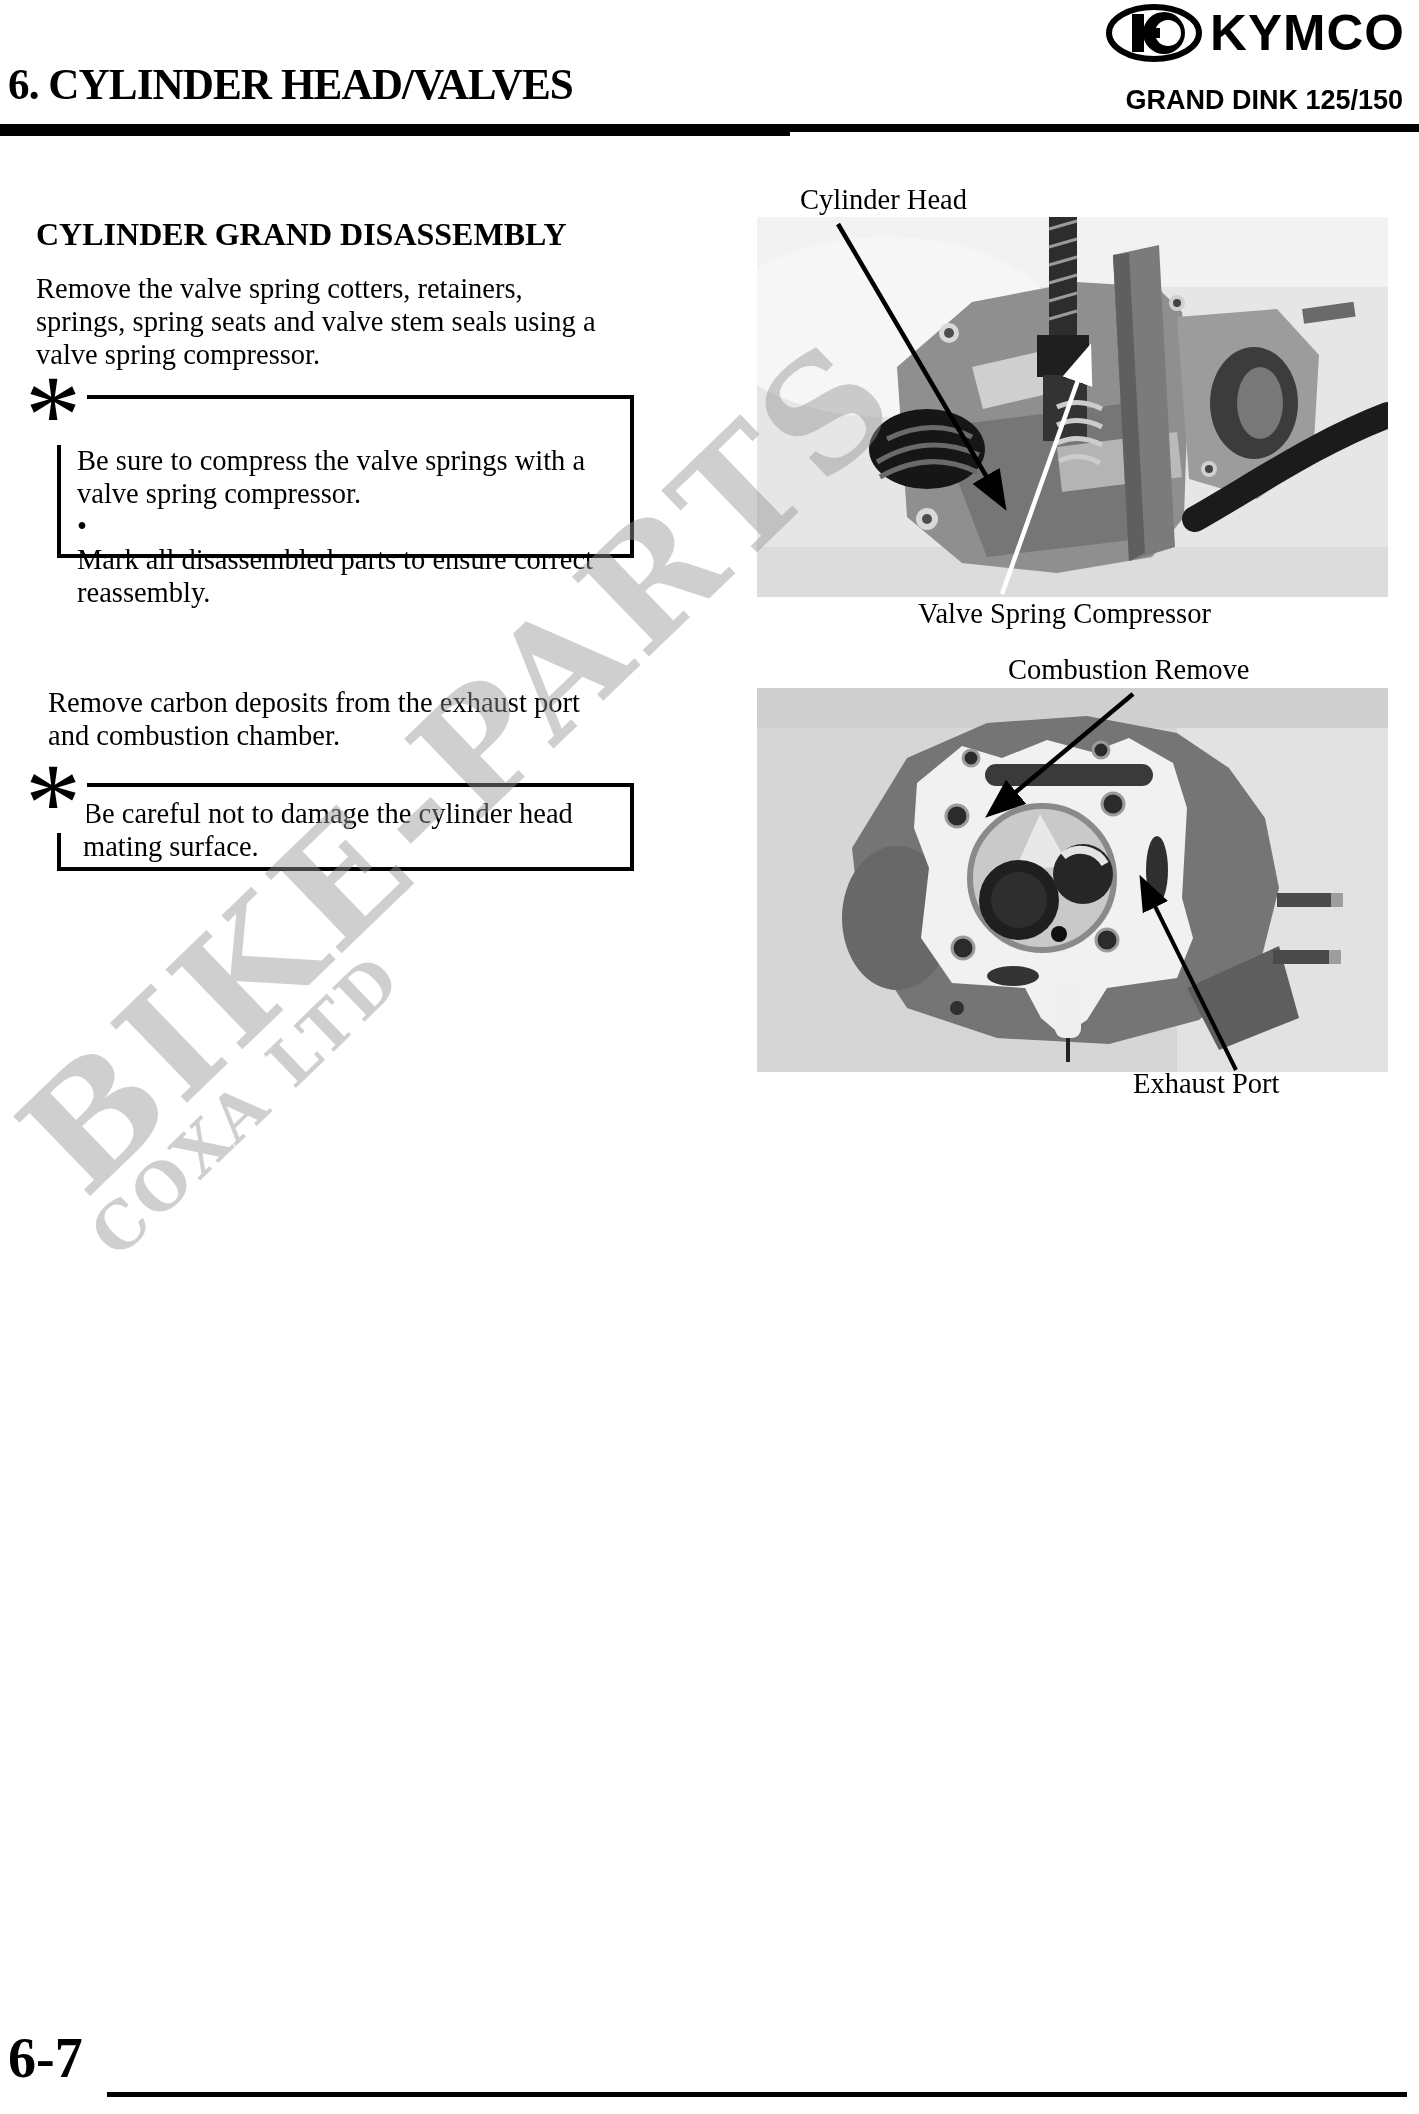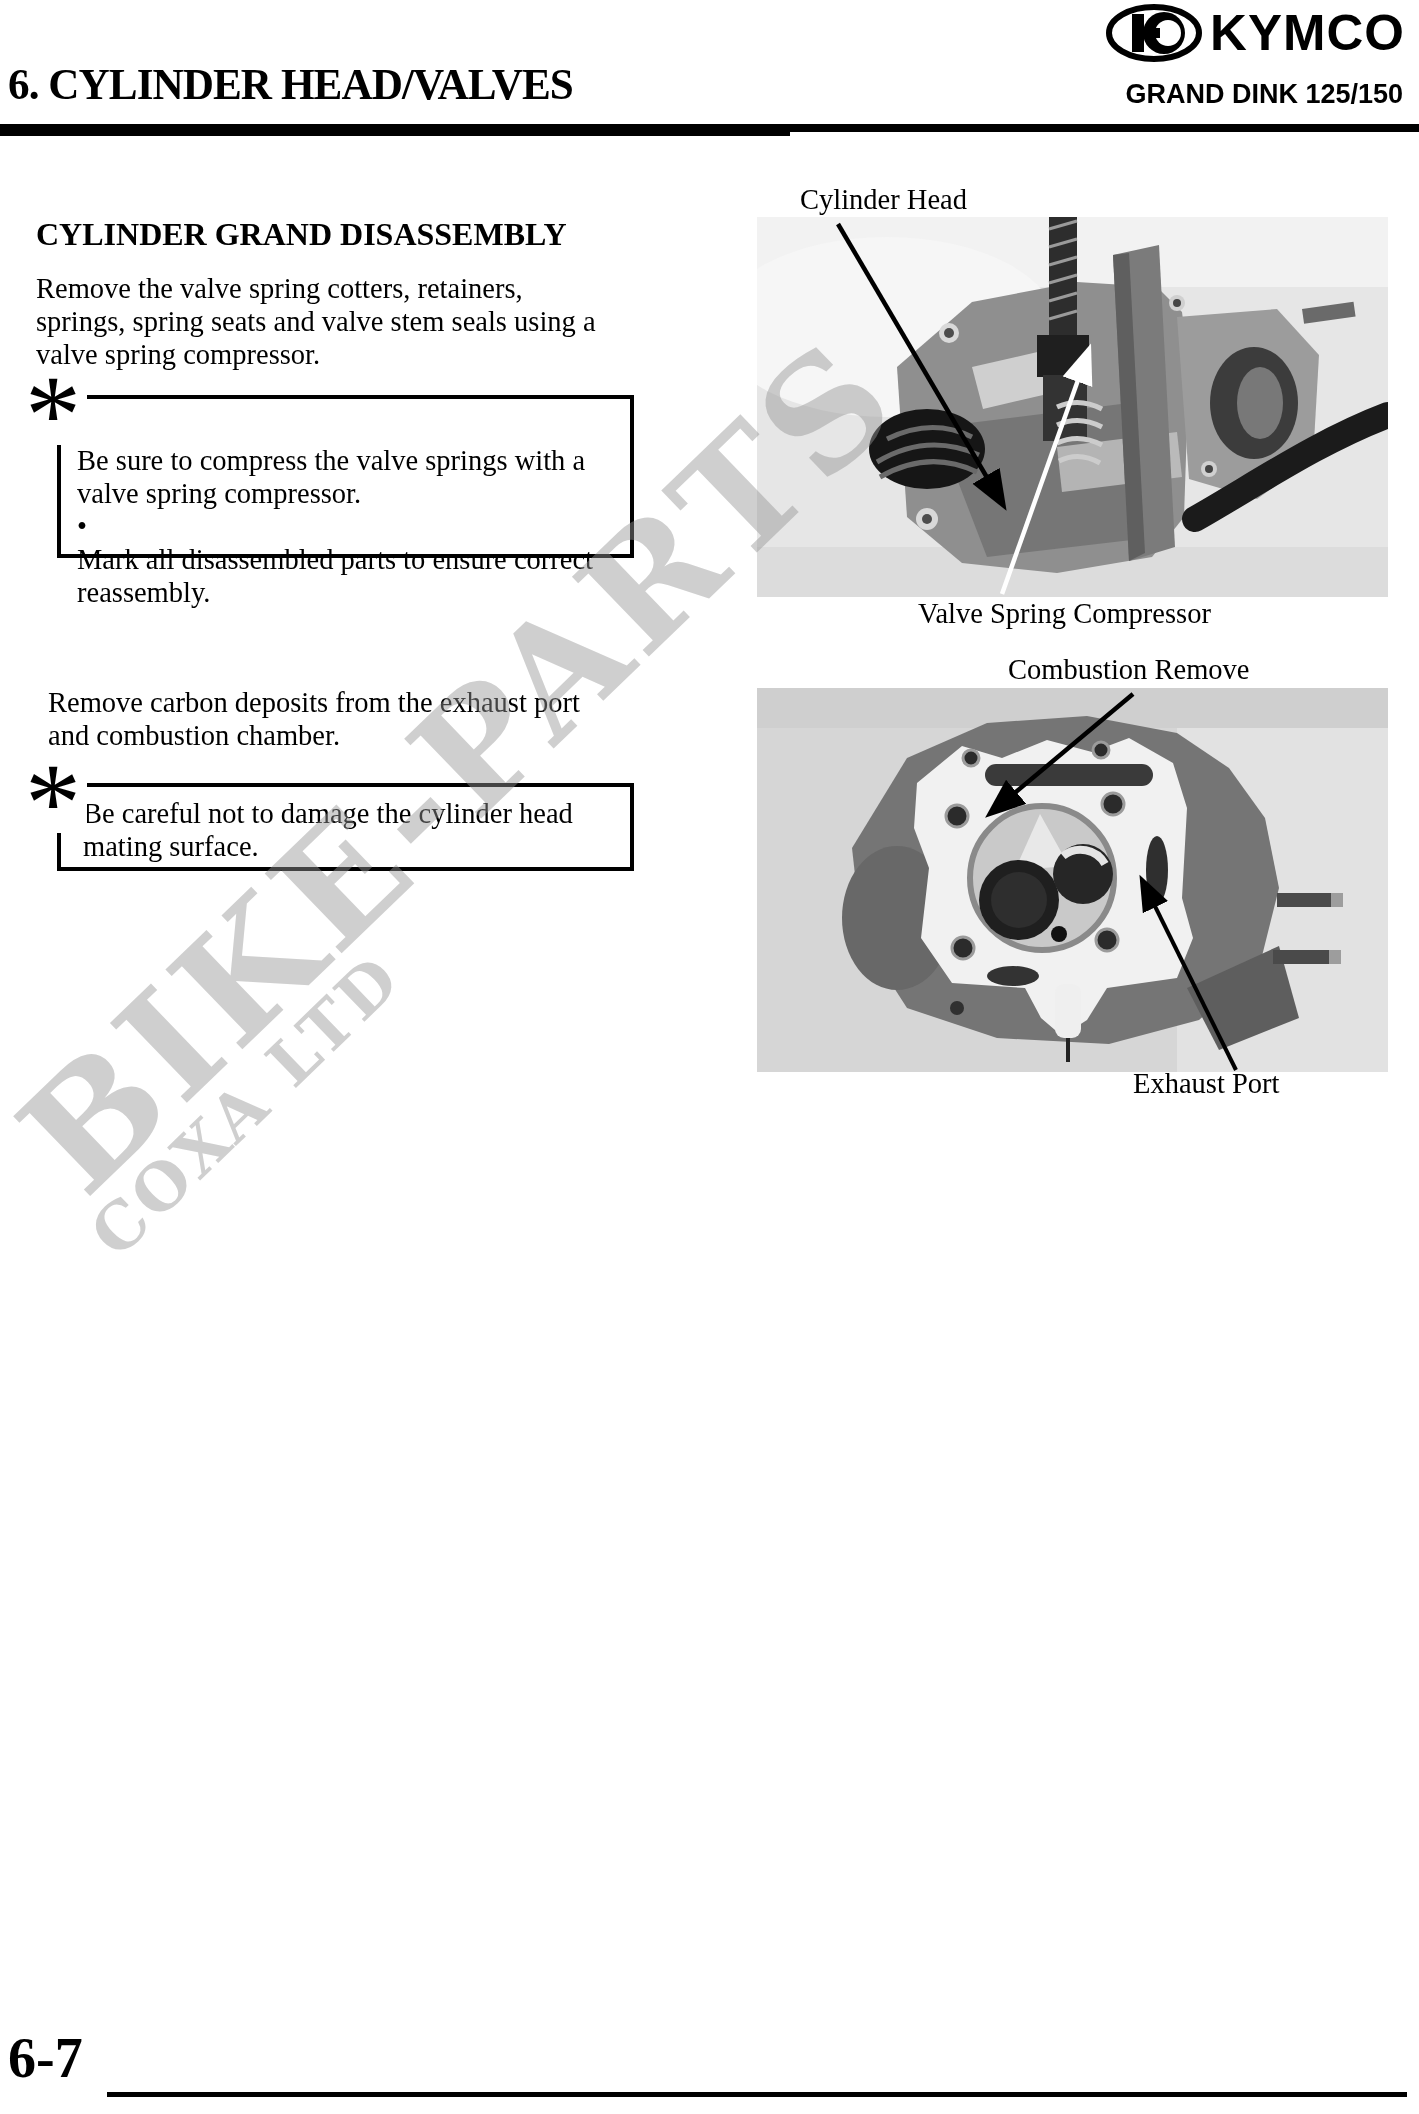--- a/index.html
+++ b/index.html
@@ -15,21 +15,21 @@
     font-family:"Liberation Serif", serif;transform:scaleX(.96);transform-origin:0 0;
   }
   .brand-block{position:absolute;right:16px;top:4px;width:430px;text-align:right;}
   .brand-row{display:flex;align-items:center;justify-content:flex-end;gap:10px;text-align:right;}
   .brand-logo{width:96px;height:58px;}
   .brand-name{
     font-family:"Liberation Sans", sans-serif;font-weight:bold;
     font-size:50px;letter-spacing:1px;line-height:1;transform:scaleX(1.02);
   }
   .brand-model{
-    margin-top:17px;font-family:"Liberation Sans", sans-serif;font-weight:bold;
+    margin-top:23px;font-family:"Liberation Sans", sans-serif;font-weight:bold;
     font-size:27px;letter-spacing:0px;
   }
   .header-rule{position:absolute;left:0;top:124px;width:1419px;height:8px;background:#000;}
   .header-rule2{position:absolute;left:0;top:132px;width:790px;height:4px;background:#000;}
 
   
   .section-title{
     position:absolute;left:36px;top:216px;
     font-size:32px;font-weight:bold;white-space:nowrap;
   }

